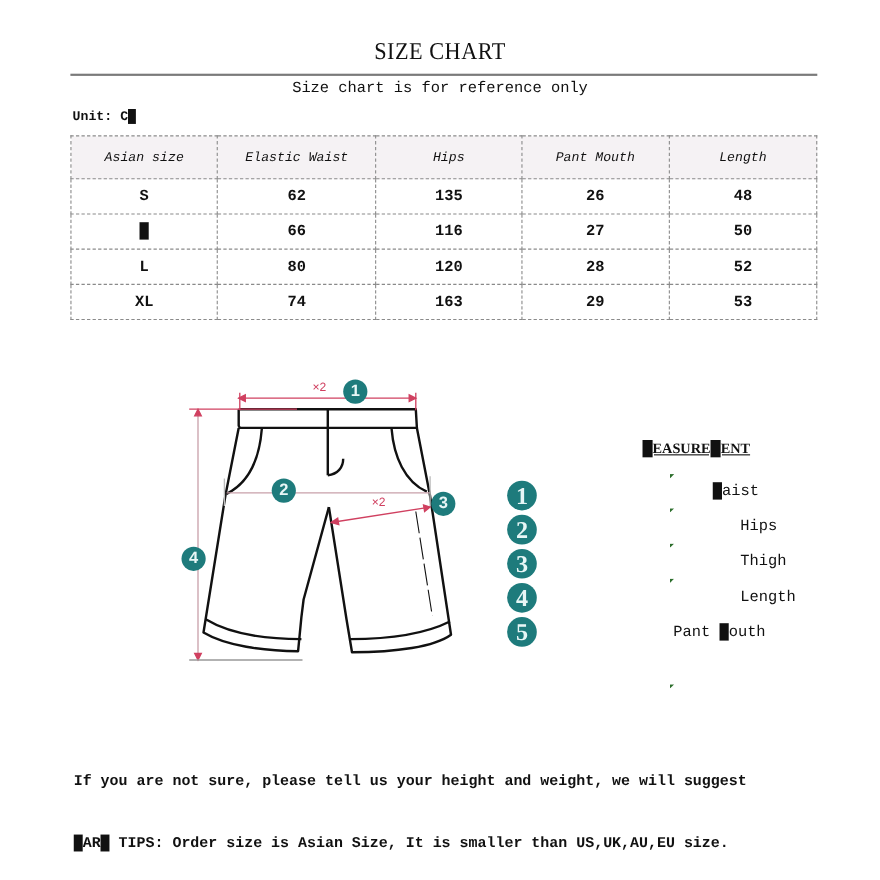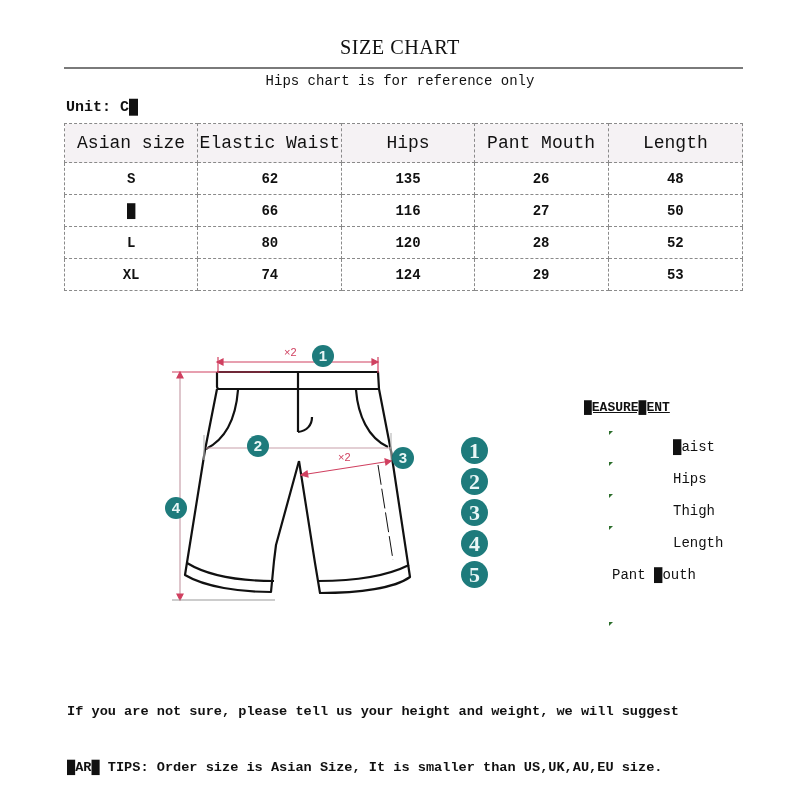--- a/index.html
+++ b/index.html
@@ -3,52 +3,52 @@
 <meta charset="utf-8">
 <style>
   html, body { margin: 0; padding: 0; background: #ffffff; }
   body { width: 800px; height: 800px; position: relative; overflow: hidden;
          font-family: "Liberation Mono", "DejaVu Sans Mono", monospace; color: #111; }
   .title { position: absolute; top: 34px; left: 0; width: 800px; text-align: center;
            font-family: "Liberation Serif", "DejaVu Serif", serif; font-size: 22px; letter-spacing: 0.5px;
            transform: scaleX(0.92); }
   .divider { position: absolute; top: 67px; left: 64px; width: 679px; height: 2px; background: #7a7a7a; }
   .subtitle { position: absolute; top: 73px; left: 0; width: 800px; text-align: center; font-size: 14px; }
-  .unit { position: absolute; top: 99px; left: 66px; font-size: 15px; font-weight: bold; }
+  .unit { position: absolute; top: 99px; left: 66px; font-size: 12px; font-weight: bold; }
   table.sizes { position: absolute; top: 123px; left: 64px; width: 679px; border-collapse: collapse; }
   table.sizes td, table.sizes th { border: 1px dashed #8a8a8a; text-align: center; padding: 0; }
-  table.sizes th { height: 38px; font-weight: normal; font-size: 18px; background: #f5f2f4; }
+  table.sizes th { height: 38px; font-weight: normal; font-size: 12px; background: #f5f2f4; font-style: italic; }
   table.sizes td { height: 31px; font-size: 14px; font-weight: bold; }
   .c0 { width: 133px; } .c1 { width: 144px; } .c2 { width: 132px; } .c3 { width: 134px; margin-left: 16px; } .c4 { width: 134px; }
 
   .diagram { position: absolute; left: 160px; top: 335px; width: 270px; height: 275px; }
   .badge { position: absolute; width: 22px; height: 22px; border-radius: 50%; background: #1e7b7c;
            color: #e8f6f6; font-family: "Liberation Sans", sans-serif; font-weight: bold; font-size: 15px;
            text-align: center; line-height: 22px; }
   .x2 { position: absolute; color: #d04060; font-family: "Liberation Sans", sans-serif; font-size: 11px; }
 
   .legend-badge { position: absolute; left: 461px; width: 27px; height: 27px; border-radius: 50%;
                   background: #1e7b7c; color: #e8f6f6; font-family: "Liberation Serif", serif;
                   font-weight: bold; font-size: 22px; text-align: center; line-height: 27px; }
-  .meas-title { position: absolute; left: 584px; top: 400px; font-family: Liberation Mono, monospace; font-weight: bold;
+  .meas-title { position: absolute; left: 584px; top: 400px; font-family: Liberation Serif, serif; font-weight: bold;
                 font-size: 13px; text-decoration: underline; letter-spacing: 0; }
   .meas-item { position: absolute; font-size: 14px; }
   .tick { position: absolute; left: 609px; width: 4px; height: 4px; background: #2c6e2c;
           clip-path: polygon(0 0, 100% 0, 0 100%); }
 
   .tips { position: absolute; left: 67px; top: 666px; width: 700px; font-size: 13.6px; line-height: 18.6px;
           font-weight: bold; white-space: pre-wrap; }
   .tips div { white-space: nowrap; }
 </style>
 </head>
 <body>
 
 <div class="title">SIZE CHART</div>
 <div class="divider"></div>
-<div class="subtitle">Hips chart is for reference only</div>
+<div class="subtitle">Size chart is for reference only</div>
 <div class="unit">Unit: C█</div>
 
 <table class="sizes">
   <thead>
     <tr>
       <th class="c0">Asian size</th>
       <th class="c1">Elastic Waist</th>
       <th class="c2">Hips</th>
       <th class="c3">Pant Mouth</th>
       <th class="c4">Length</th>
@@ -72,21 +72,21 @@
     <tr>
       <td>L</td>
       <td>80</td>
       <td>120</td>
       <td>28</td>
       <td>52</td>
     </tr>
     <tr>
       <td>XL</td>
       <td>74</td>
-      <td>124</td>
+      <td>163</td>
       <td>29</td>
       <td>53</td>
     </tr>
   </tbody>
 </table>
 
 <div class="diagram">
   <svg width="270" height="275" viewBox="0 0 270 275">
     <g fill="none" stroke="#111" stroke-width="2.2" stroke-linejoin="round">
 
@@ -142,21 +142,21 @@
 <div class="legend-badge" style="top:499px;">3</div>
 <div class="legend-badge" style="top:530px;">4</div>
 <div class="legend-badge" style="top:561px;">5</div>
 
 <div class="meas-title">█EASURE█ENT</div>
 <div class="tick" style="top:431px;"></div>
 <div class="tick" style="top:462px;"></div>
 <div class="tick" style="top:494px;"></div>
 <div class="tick" style="top:526px;"></div>
 <div class="tick" style="top:622px;"></div>
-<div class="meas-item" style="left:673px; top:439px;">█aist</div>
+<div class="meas-item" style="left:648px; top:439px;">█aist</div>
 <div class="meas-item" style="left:673px; top:471px;">Hips</div>
 <div class="meas-item" style="left:673px; top:503px;">Thigh</div>
 <div class="meas-item" style="left:673px; top:535px;">Length</div>
 <div class="meas-item" style="left:612px; top:567px;">Pant █outh</div>
 
 <div class="tips">
   <div>If you are not sure, please tell us your height and weight, we will suggest</div>
   <div>█AR█ TIPS: Order size is Asian Size, It is smaller than US,UK,AU,EU size.</div>
   
   

